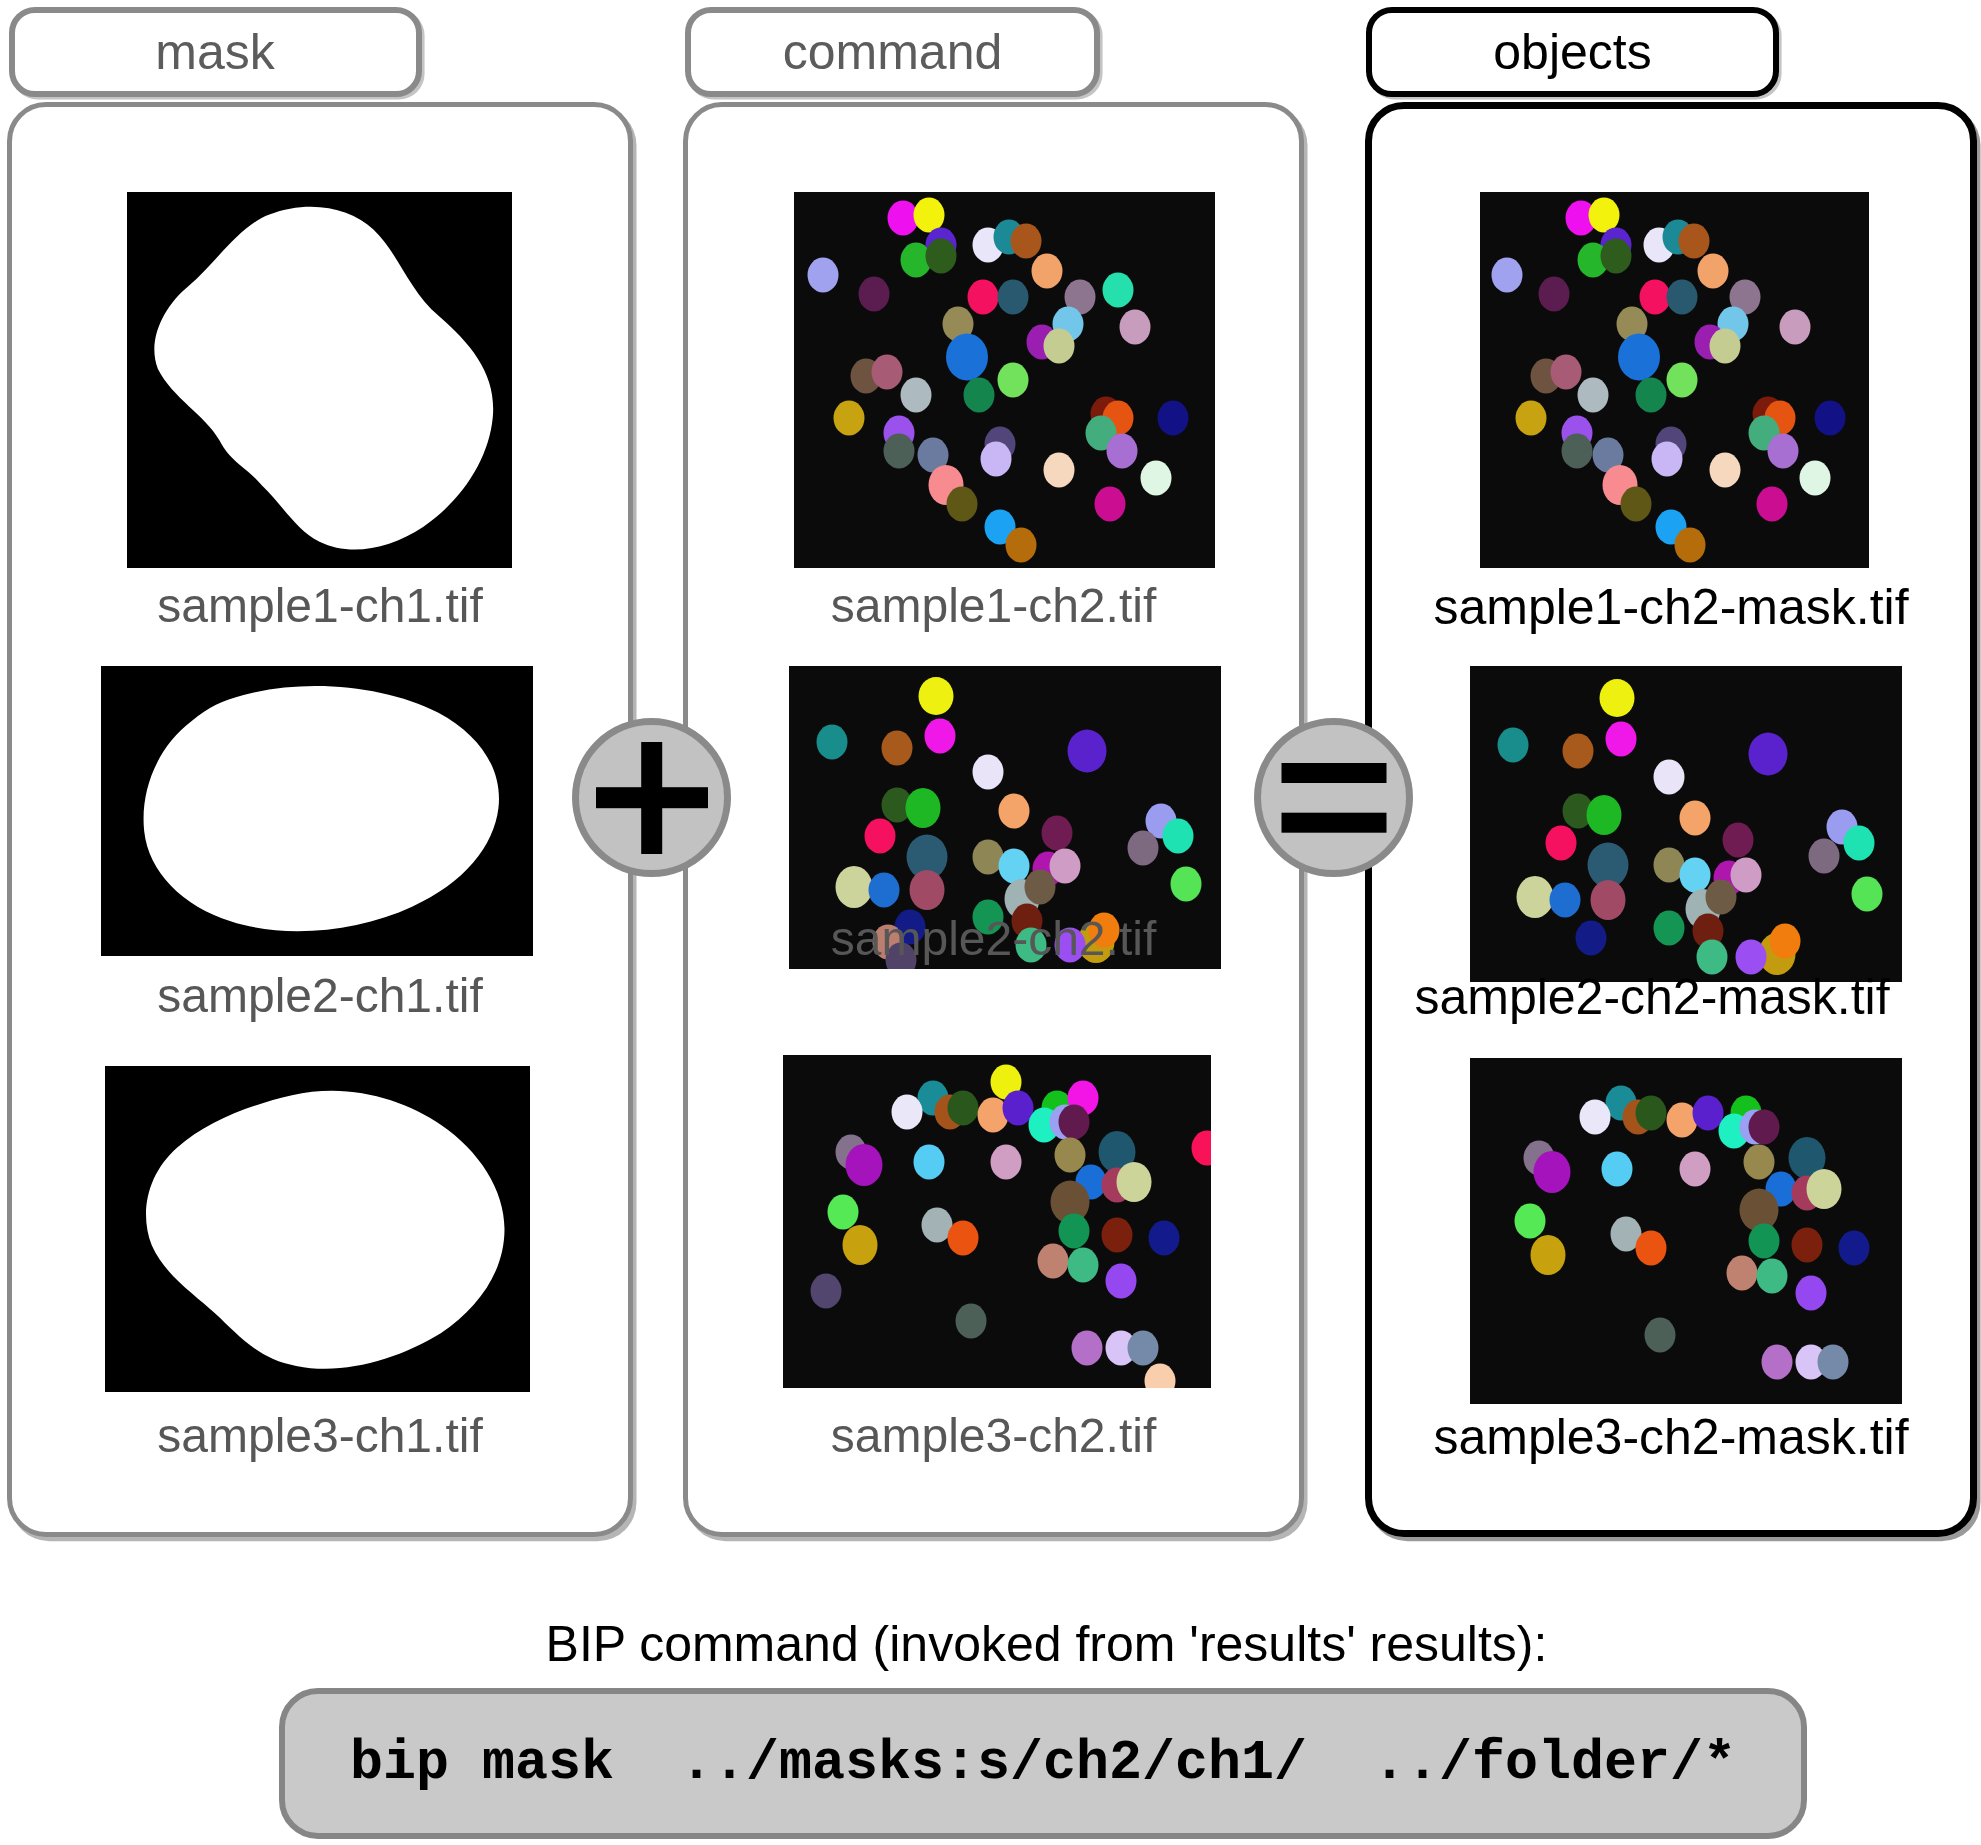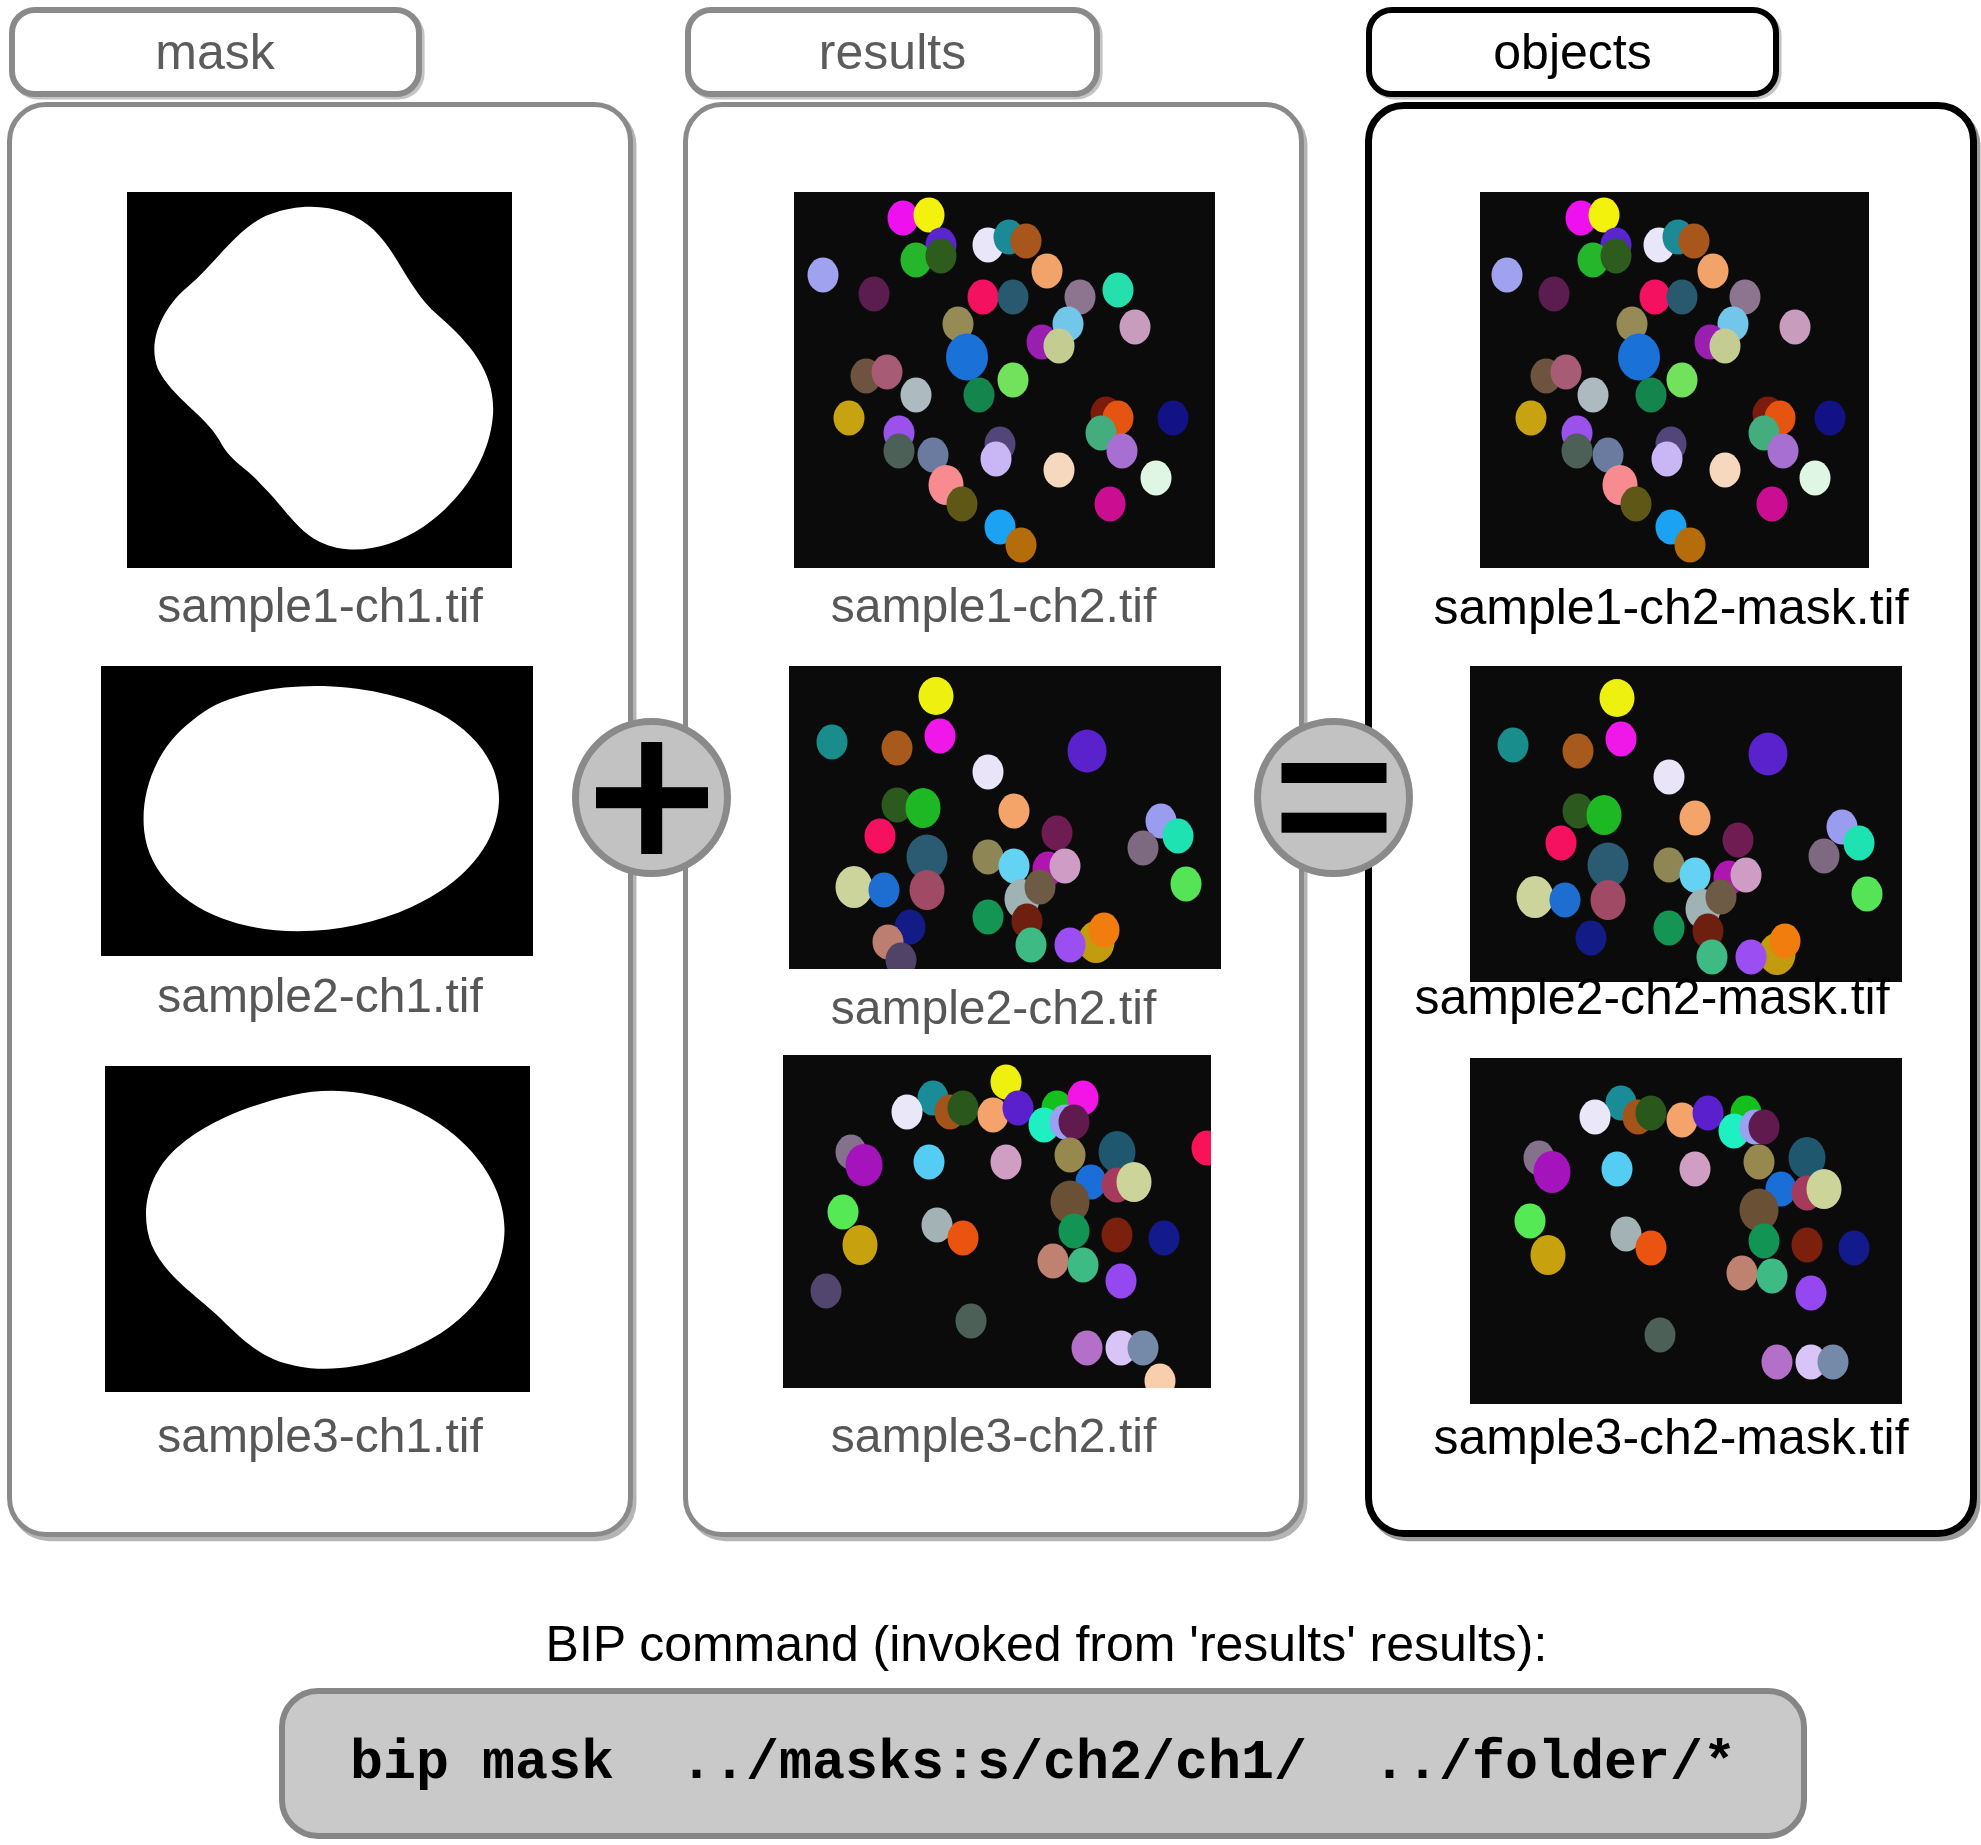--- a/index.html
+++ b/index.html
@@ -54,21 +54,21 @@
     font-weight:bold;font-size:55px;color:#000;white-space:pre;
   }
 </style>
 </head>
 <body>
 
 <div class="tab" style="left:8.6px;width:413px;">
   <span>mask</span>
 </div>
 <div class="tab" style="left:685px;width:415px;">
-  <span>results</span>
+  <span>command</span>
 </div>
 <div class="tab results" style="left:1366px;width:413px;">
   <span>objects</span>
 </div>
 
 <div class="panel" style="left:7px;width:626px;"></div>
 <div class="panel" style="left:683px;width:621px;"></div>
 <div class="panel results" style="left:1365px;width:612px;"></div>
 
 <div class="imgbox" style="left:127px;top:192px;width:385px;height:376px;background:#000;">
@@ -250,21 +250,21 @@
       <div class="dot" style="left: 55%; top: 84%; width: 31px; height: 35px; background: rgb(110, 31, 16);"></div>
       <div class="dot" style="left: 28%; top: 86%; width: 31px; height: 35px; background: rgb(19, 27, 134);"></div>
       <div class="dot" style="left: 56%; top: 92%; width: 31px; height: 35px; background: rgb(62, 186, 132);"></div>
       <div class="dot" style="left: 71%; top: 91%; width: 37px; height: 42px; background: rgb(194, 155, 15);"></div>
       <div class="dot" style="left: 73%; top: 87%; width: 31px; height: 35px; background: rgb(240, 125, 13);"></div>
       <div class="dot" style="left: 65%; top: 92%; width: 31px; height: 35px; background: rgb(155, 78, 242);"></div>
     </div>
   </div>
 
 <div class="flabel" style="left:7px;top:968px;width:626px;">sample2-ch1.tif</div>
-<div class="flabel" style="left:683px;top:980px;width:621px;">sample2-ch2.tif</div>
+<div class="flabel" style="left:683px;top:911px;width:621px;">sample2-ch2.tif</div>
 <div class="flabel result" style="left:1366px;top:968px;width:572px;">sample2-ch2-mask.tif</div>
 
 <div class="imgbox" style="left:105px;top:1066px;width:425px;height:326px;background:#000;">
   <svg viewBox="0 0 100 100" preserveAspectRatio="none">
     <path fill="#ffffff" d="M 44,9 C 57,5 70,10 79,18 C 88,26 94,38 94,50 C 94,63 88,74 79,82 C 69,90 56,95 45,92 C 36,90 31,82 26,76 C 21,70 14,64 11,55 C 8,45 10,33 17,25 C 24,17 34,12 44,9 Z"></path>
   </svg>
 </div>
 <div class="imgbox" style="left:783px;top:1055px;width:428px;height:333px;">
     <div class="dots">
       <div class="dot" style="left: 52%; top: 8%; width: 31px; height: 35px; background: rgb(238, 240, 13);"></div>

